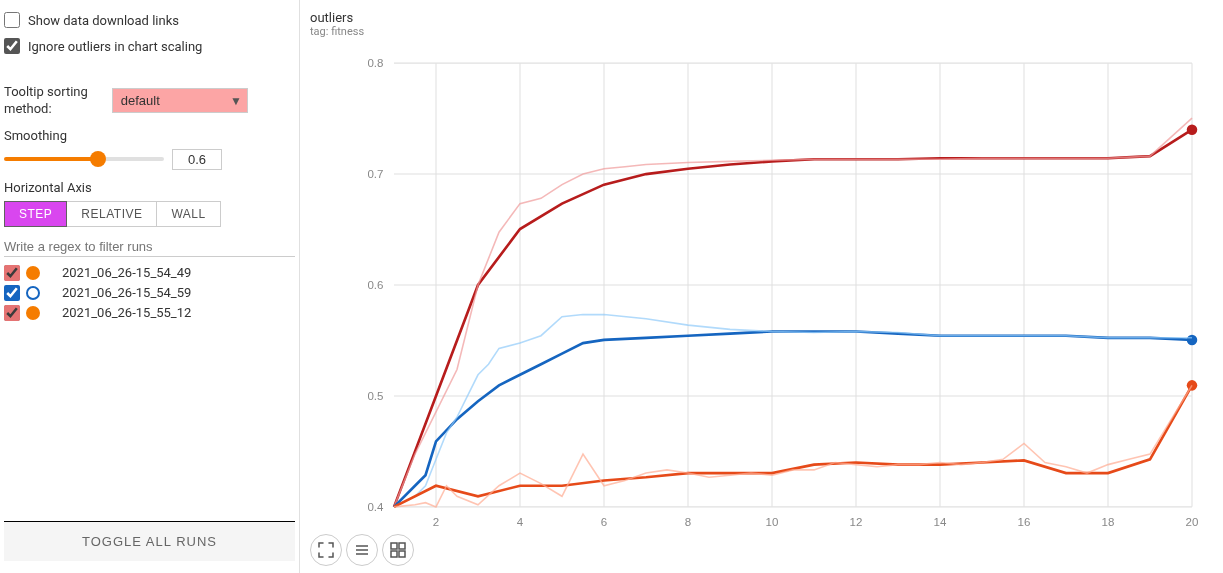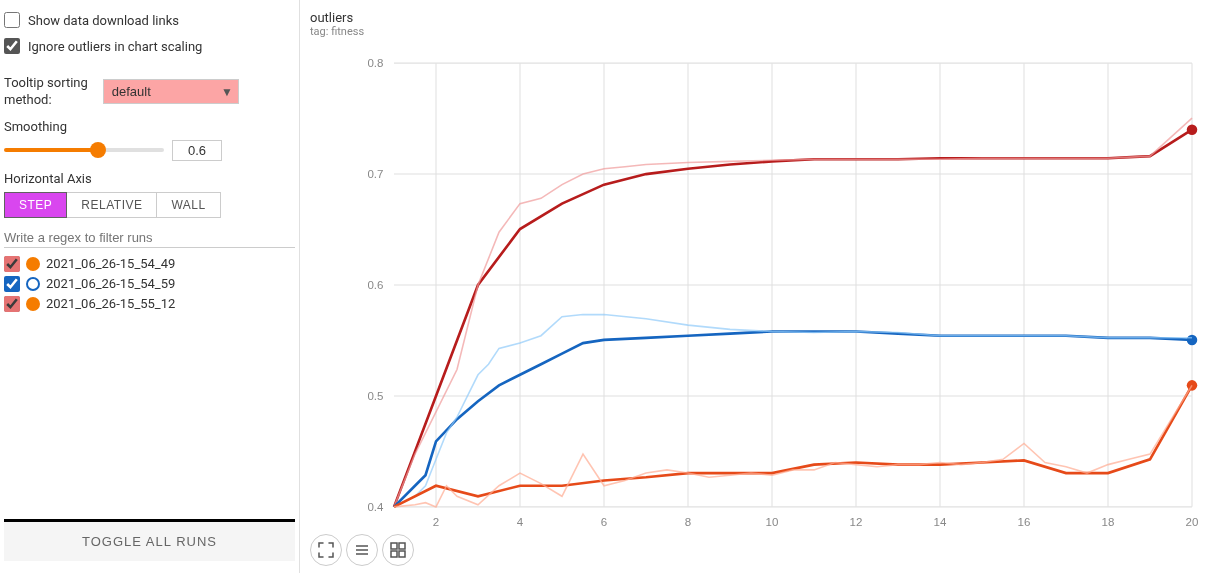--- a/index.html
+++ b/index.html
@@ -29,22 +29,22 @@
       accent-color: #555;
     }
     .section-label {
       font-size: 13px;
       color: #333;
       margin-bottom: 2px;
     }
     .tooltip-row {
       display: flex;
       align-items: center;
-      gap: 15px;
-      margin-top: 11px;
+      gap: 24px;
+      margin-top: 20px;
     }
     .tooltip-label {
       font-size: 13px;
       color: #333;
       line-height: 1.3;
       flex: 0 0 auto;
     }
     .select-wrapper {
       position: relative;
       display: inline-block;
@@ -148,26 +148,26 @@
       height: 16px;
       cursor: pointer;
     }
     .run-dot {
       width: 14px;
       height: 14px;
       border-radius: 50%;
       border: 2px solid;
       flex-shrink: 0;
     }
-    .run-name { font-size: 13px; color: #333; }
+    .run-name { font-size: 13px; color: #333; margin-left: 16px; }
 
     .toggle-all-btn {
       background: #f5f5f5;
       border: none;
-      border-top: 3px solid #000000;
+      border-top: 1px solid #000000;
       width: 100%;
       padding: 12px 0;
       font-size: 13px;
       color: #666;
       letter-spacing: 1px;
       cursor: pointer;
       text-align: center;
       margin-top: auto;
     }
 

